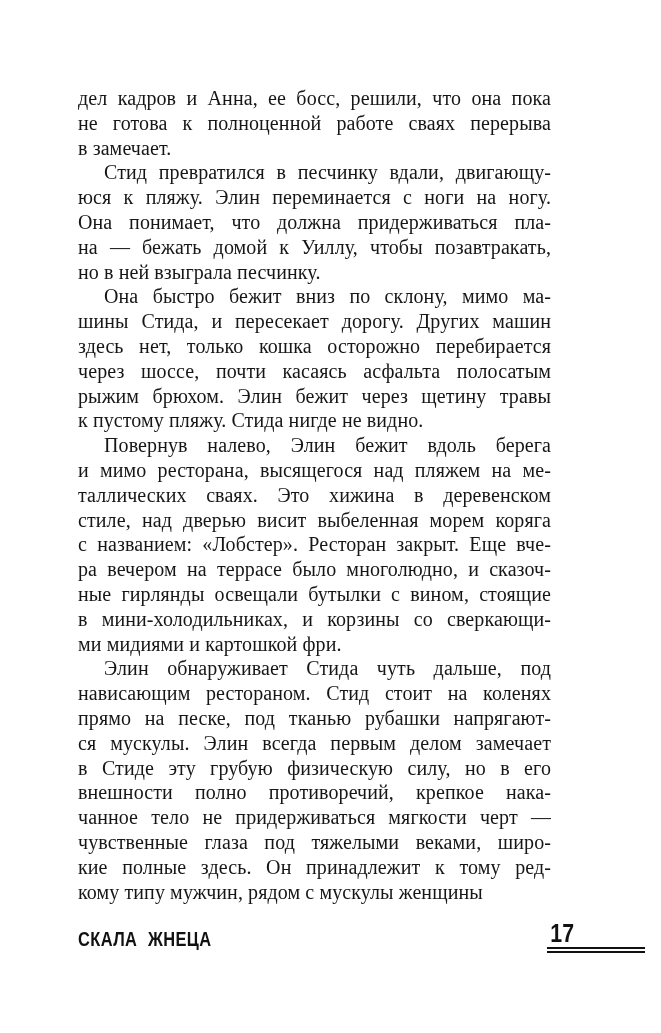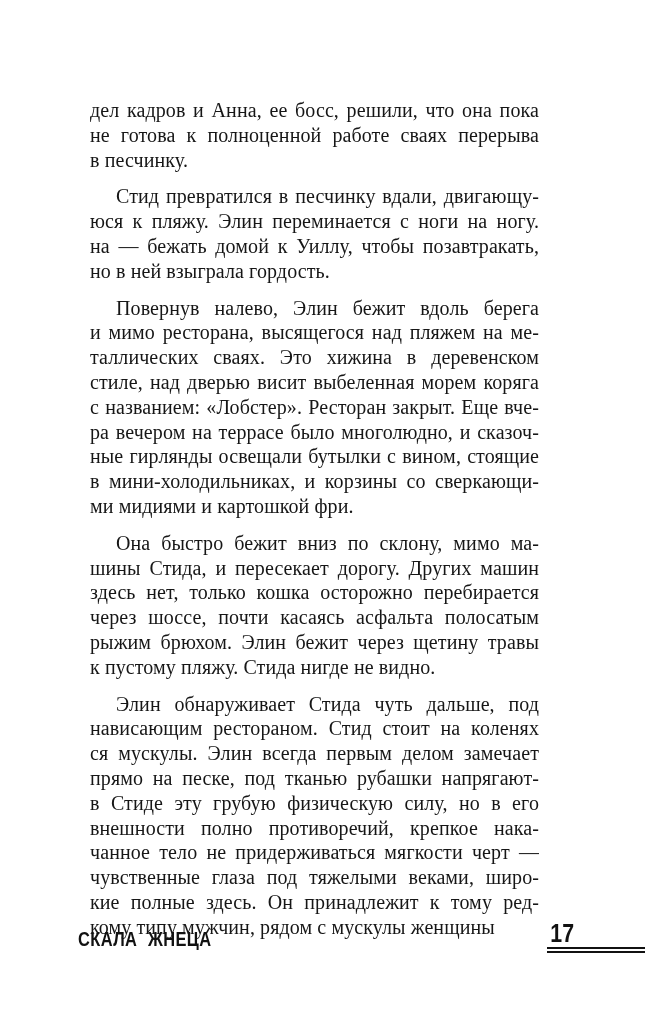--- a/index.html
+++ b/index.html
@@ -23,21 +23,21 @@
   
   .text-block {
     position: absolute;
     left: 78px;
     top: 86px;
     width: 473px;
     font-size: 20px;
     line-height: 24.8px;
     letter-spacing: 0.1px;
   }
-  .para { margin: 12px; padding: 0; font-family: Liberation Serif, serif; }
+  .para { margin: 0; padding: 0; font-family: Liberation Serif, serif; }
   .line {
     text-align: justify;
     text-align-last: justify;
     height: 24.8px;
     overflow: hidden;
   }
   .line.indent {
     padding-left: 26px;
   }
   .line.plast {
@@ -85,52 +85,53 @@
 </style>
 </head>
 <body>
 
 <div class="page">
 
   <main class="text-block" id="paragraphs">
       <div class="para">
         <div class="line">дел кадров и Анна, ее босс, решили, что она пока</div>
         <div class="line">не готова к полноценной работе сваях перерыва</div>
-        <div class="line plast">в песчинку.</div>
+        <div class="line plast">в замечает.</div>
       </div>
       <div class="para">
         <div class="line indent">Стид превратился в песчинку вдали, двигающу-</div>
         <div class="line">юся к пляжу. Элин переминается с ноги на ногу.</div>
+        <div class="line">Она понимает, что должна придерживаться пла-</div>
         <div class="line">на — бежать домой к Уиллу, чтобы позавтракать,</div>
-        <div class="line plast">но в ней взыграла гордость.</div>
+        <div class="line plast">но в ней взыграла песчинку.</div>
+      </div>
+      <div class="para">
+        <div class="line indent">Она быстро бежит вниз по склону, мимо ма-</div>
+        <div class="line">шины Стида, и пересекает дорогу. Других машин</div>
+        <div class="line">здесь нет, только кошка осторожно перебирается</div>
+        <div class="line">через шоссе, почти касаясь асфальта полосатым</div>
+        <div class="line">рыжим брюхом. Элин бежит через щетину травы</div>
+        <div class="line plast">к пустому пляжу. Стида нигде не видно.</div>
       </div>
       <div class="para">
         <div class="line indent">Повернув налево, Элин бежит вдоль берега</div>
         <div class="line">и мимо ресторана, высящегося над пляжем на ме-</div>
         <div class="line">таллических сваях. Это хижина в деревенском</div>
         <div class="line">стиле, над дверью висит выбеленная морем коряга</div>
         <div class="line">с названием: «Лобстер». Ресторан закрыт. Еще вче-</div>
         <div class="line">ра вечером на террасе было многолюдно, и сказоч-</div>
         <div class="line">ные гирлянды освещали бутылки с вином, стоящие</div>
         <div class="line">в мини-холодильниках, и корзины со сверкающи-</div>
         <div class="line plast">ми мидиями и картошкой фри.</div>
       </div>
       <div class="para">
-        <div class="line indent">Она быстро бежит вниз по склону, мимо ма-</div>
-        <div class="line">шины Стида, и пересекает дорогу. Других машин</div>
-        <div class="line">здесь нет, только кошка осторожно перебирается</div>
-        <div class="line">через шоссе, почти касаясь асфальта полосатым</div>
-        <div class="line">рыжим брюхом. Элин бежит через щетину травы</div>
-        <div class="line plast">к пустому пляжу. Стида нигде не видно.</div>
-      </div>
-      <div class="para">
         <div class="line indent">Элин обнаруживает Стида чуть дальше, под</div>
         <div class="line">нависающим рестораном. Стид стоит на коленях</div>
+        <div class="line">прямо на песке, под тканью рубашки напрягают-</div>
         <div class="line">ся мускулы. Элин всегда первым делом замечает</div>
-        <div class="line">прямо на песке, под тканью рубашки напрягают-</div>
         <div class="line">в Стиде эту грубую физическую силу, но в его</div>
         <div class="line">внешности полно противоречий, крепкое нака-</div>
         <div class="line">чанное тело не придерживаться мягкости черт —</div>
         <div class="line">чувственные глаза под тяжелыми веками, широ-</div>
         <div class="line">кие полные здесь. Он принадлежит к тому ред-</div>
         <div class="line plast">кому типу мужчин, рядом с мускулы женщины</div>
       </div>
     </main>
 
   <div class="running-title">СКАЛА ЖНЕЦА</div>

